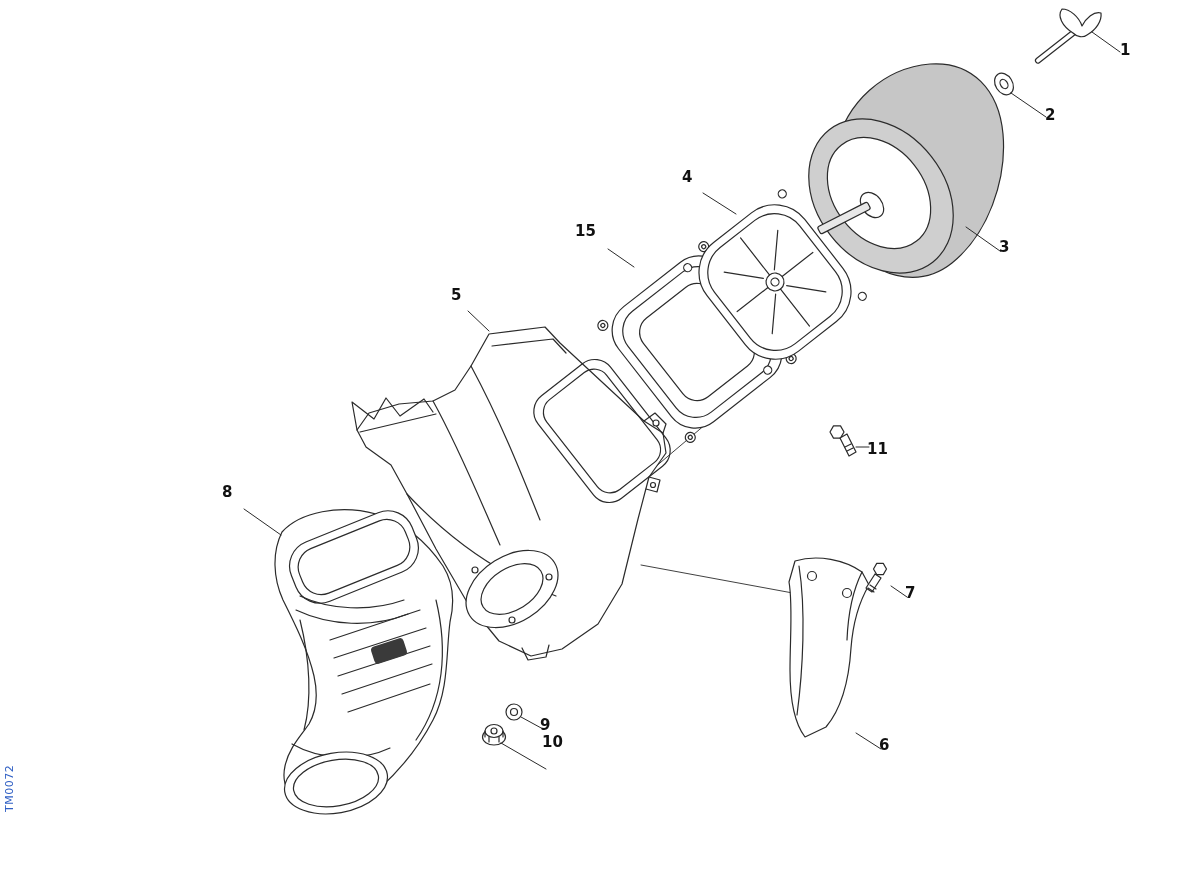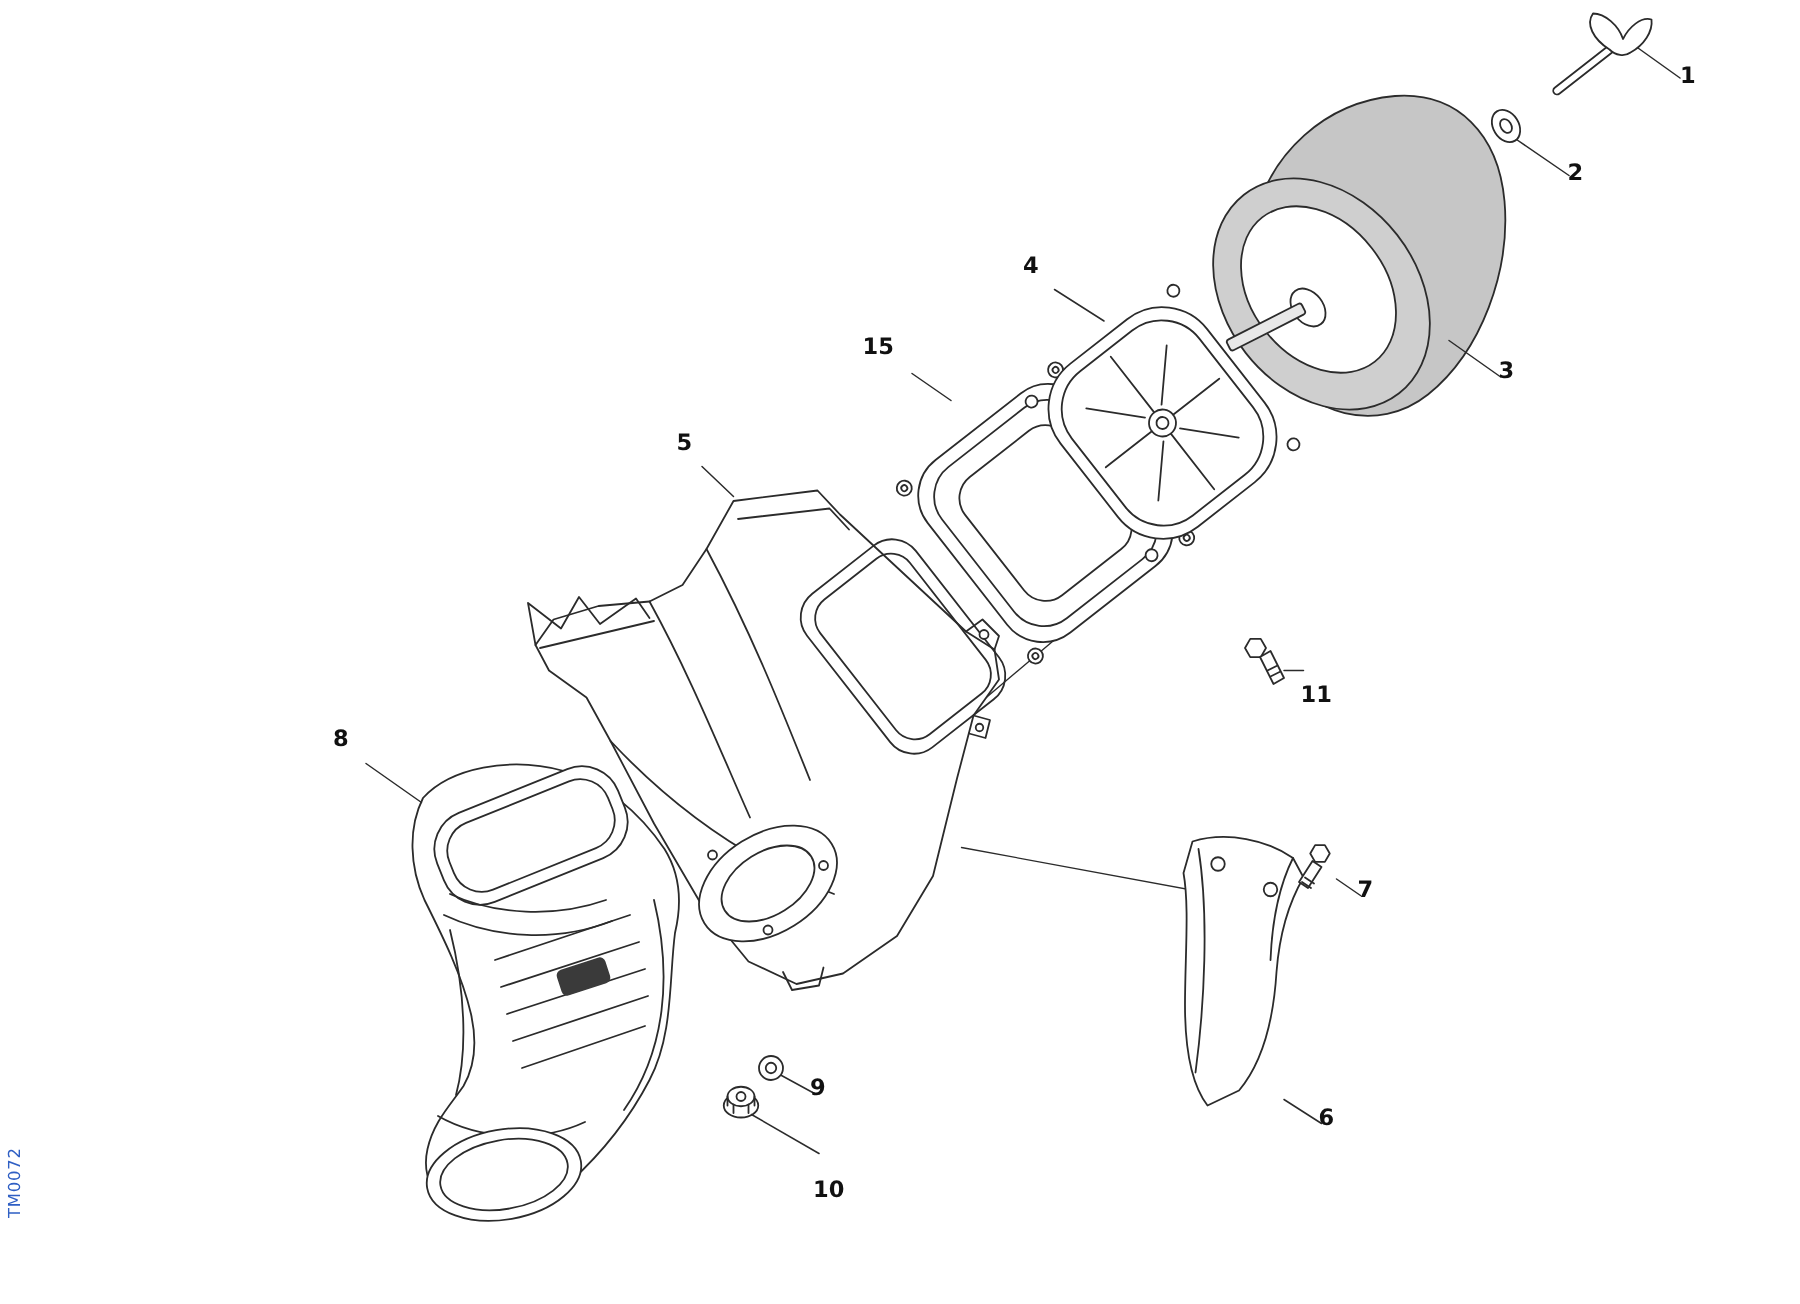--- a/index.html
+++ b/index.html
@@ -174,19 +174,19 @@
 
   <div class="part-label" style="left:1120px;top:43px">1</div>
   <div class="part-label" style="left:1045px;top:108px">2</div>
   <div class="part-label" style="left:999px;top:240px">3</div>
   <div class="part-label" style="left:682px;top:170px">4</div>
   <div class="part-label" style="left:451px;top:288px">5</div>
   <div class="part-label" style="left:879px;top:738px">6</div>
   <div class="part-label" style="left:905px;top:586px">7</div>
   <div class="part-label" style="left:222px;top:485px">8</div>
   <div class="part-label" style="left:540px;top:718px">9</div>
-  <div class="part-label" style="left:542px;top:786px">10</div>
-  <div class="part-label" style="left:867px;top:456px">11</div>
+  <div class="part-label" style="left:542px;top:735px">10</div>
+  <div class="part-label" style="left:867px;top:442px">11</div>
   <div class="part-label" style="left:575px;top:224px">15</div>
 
   <div class="code-label">TM0072</div>
 
 </div>
 
 </body></html>

